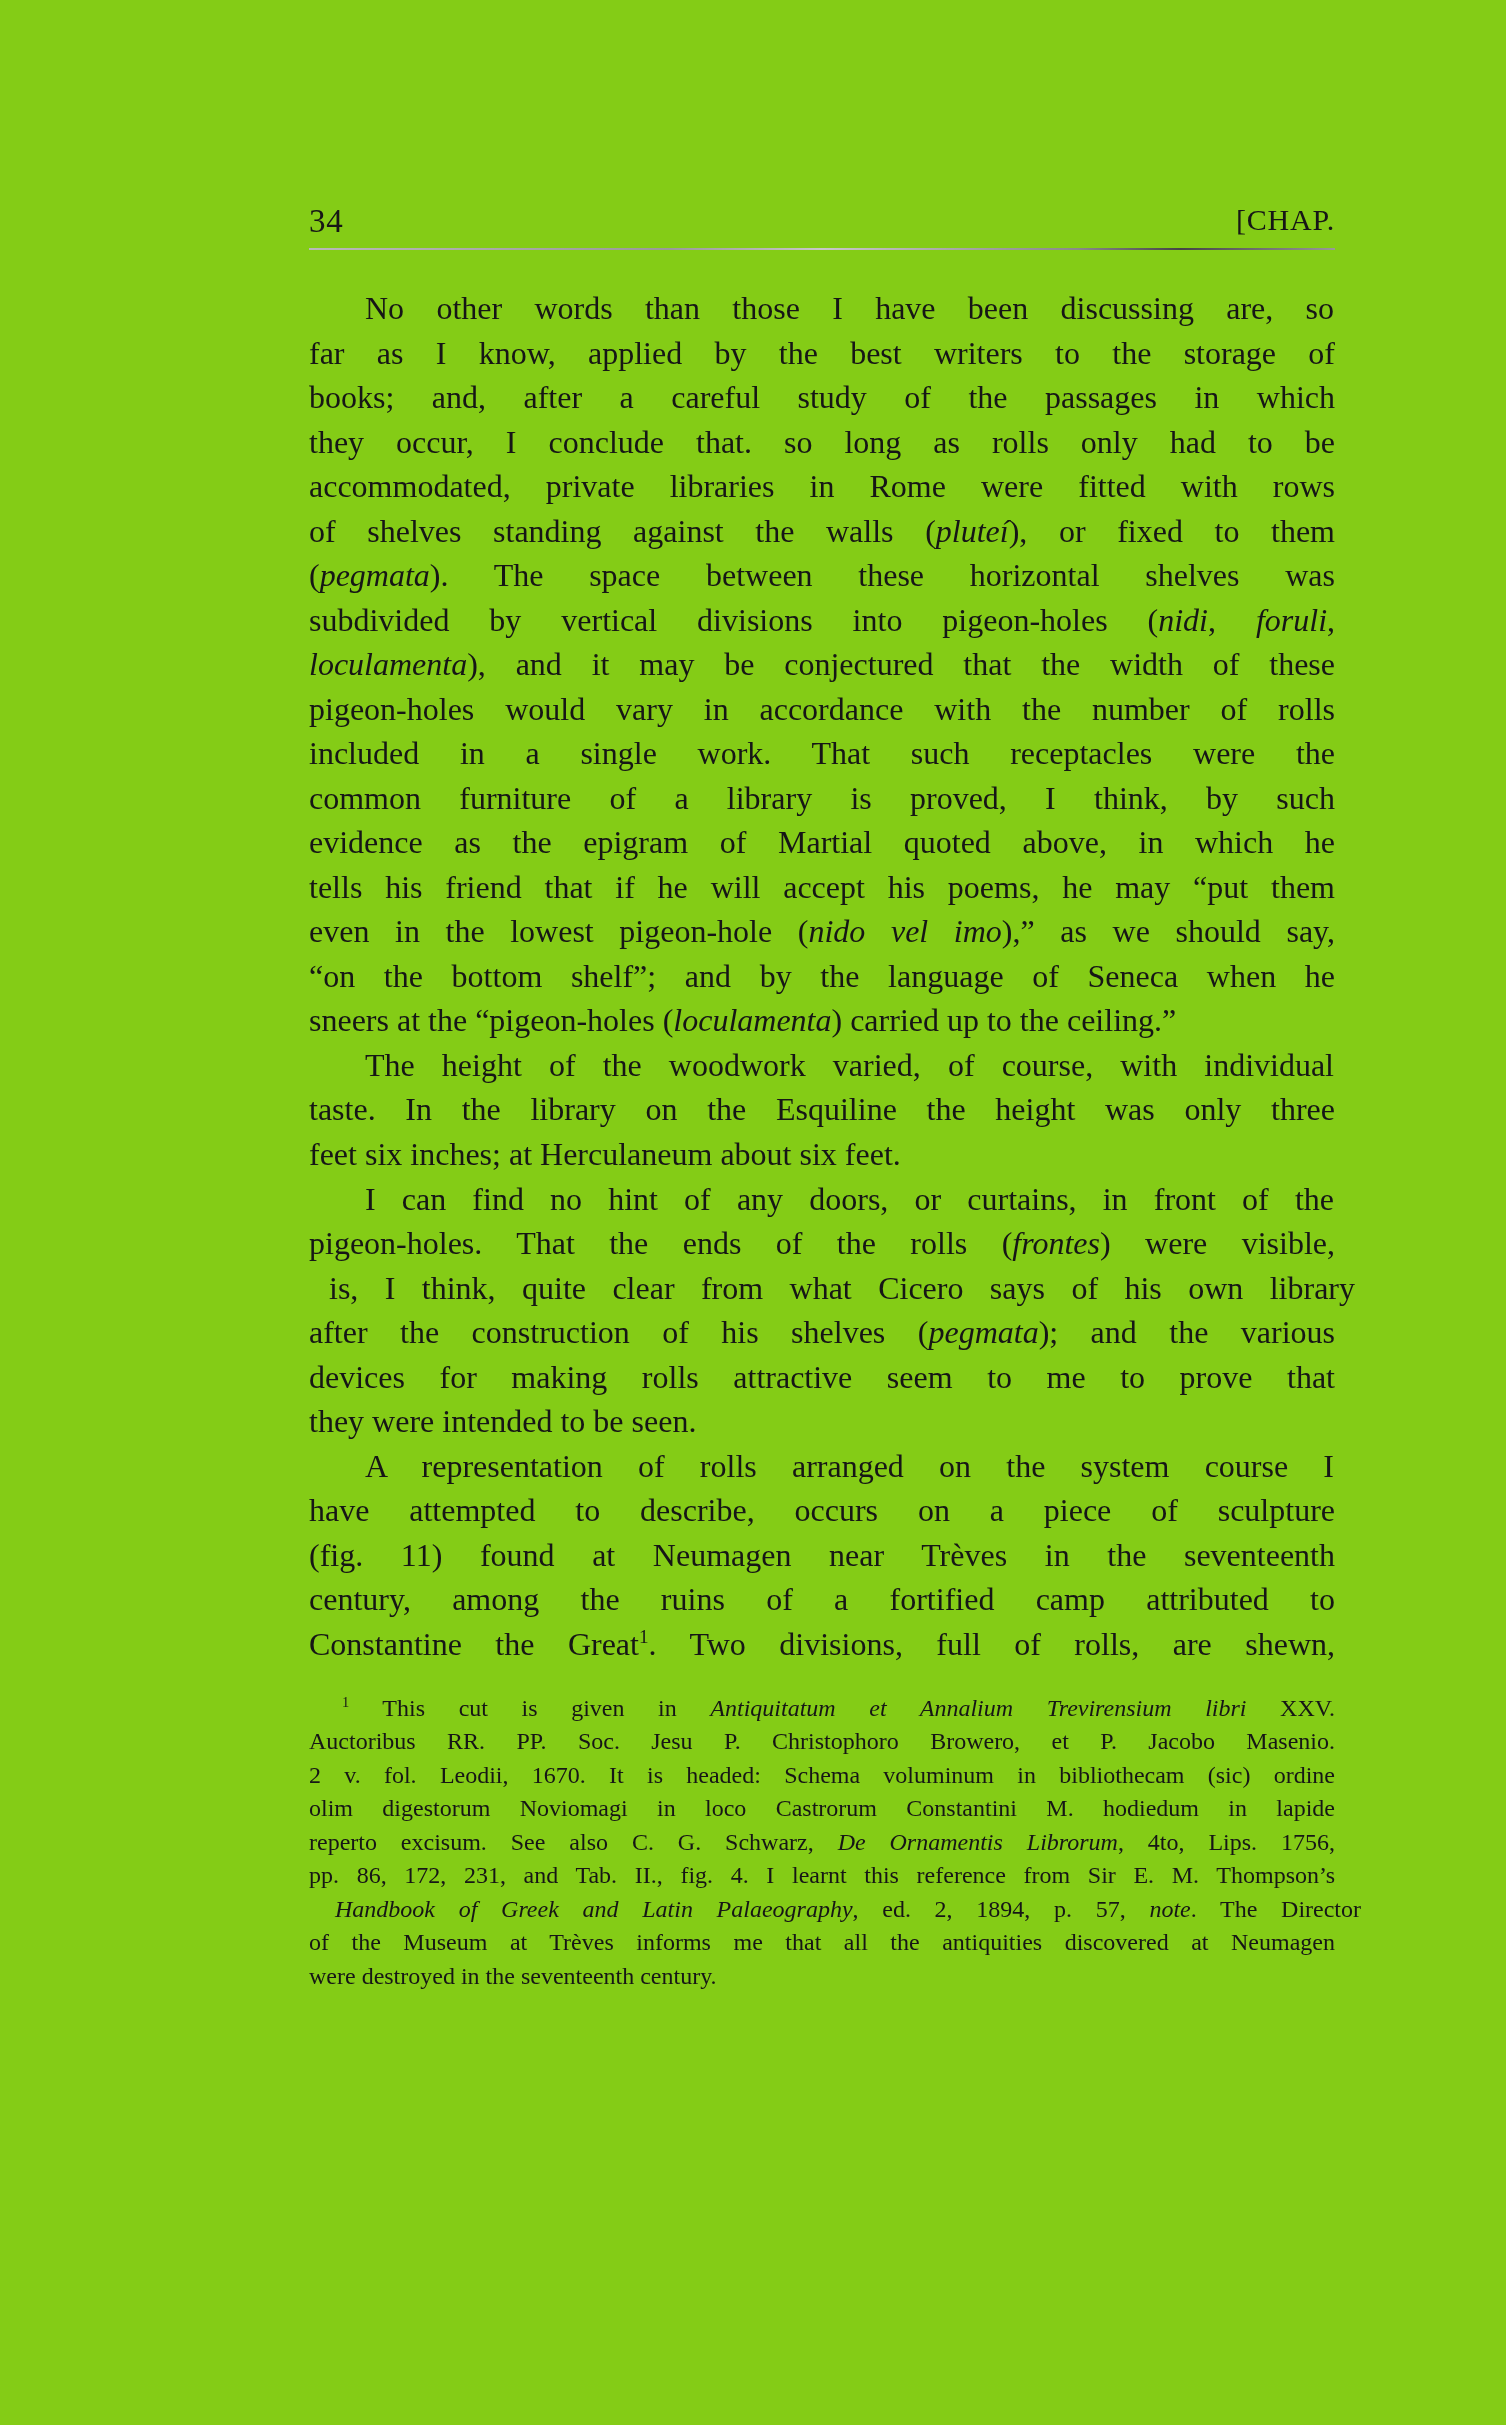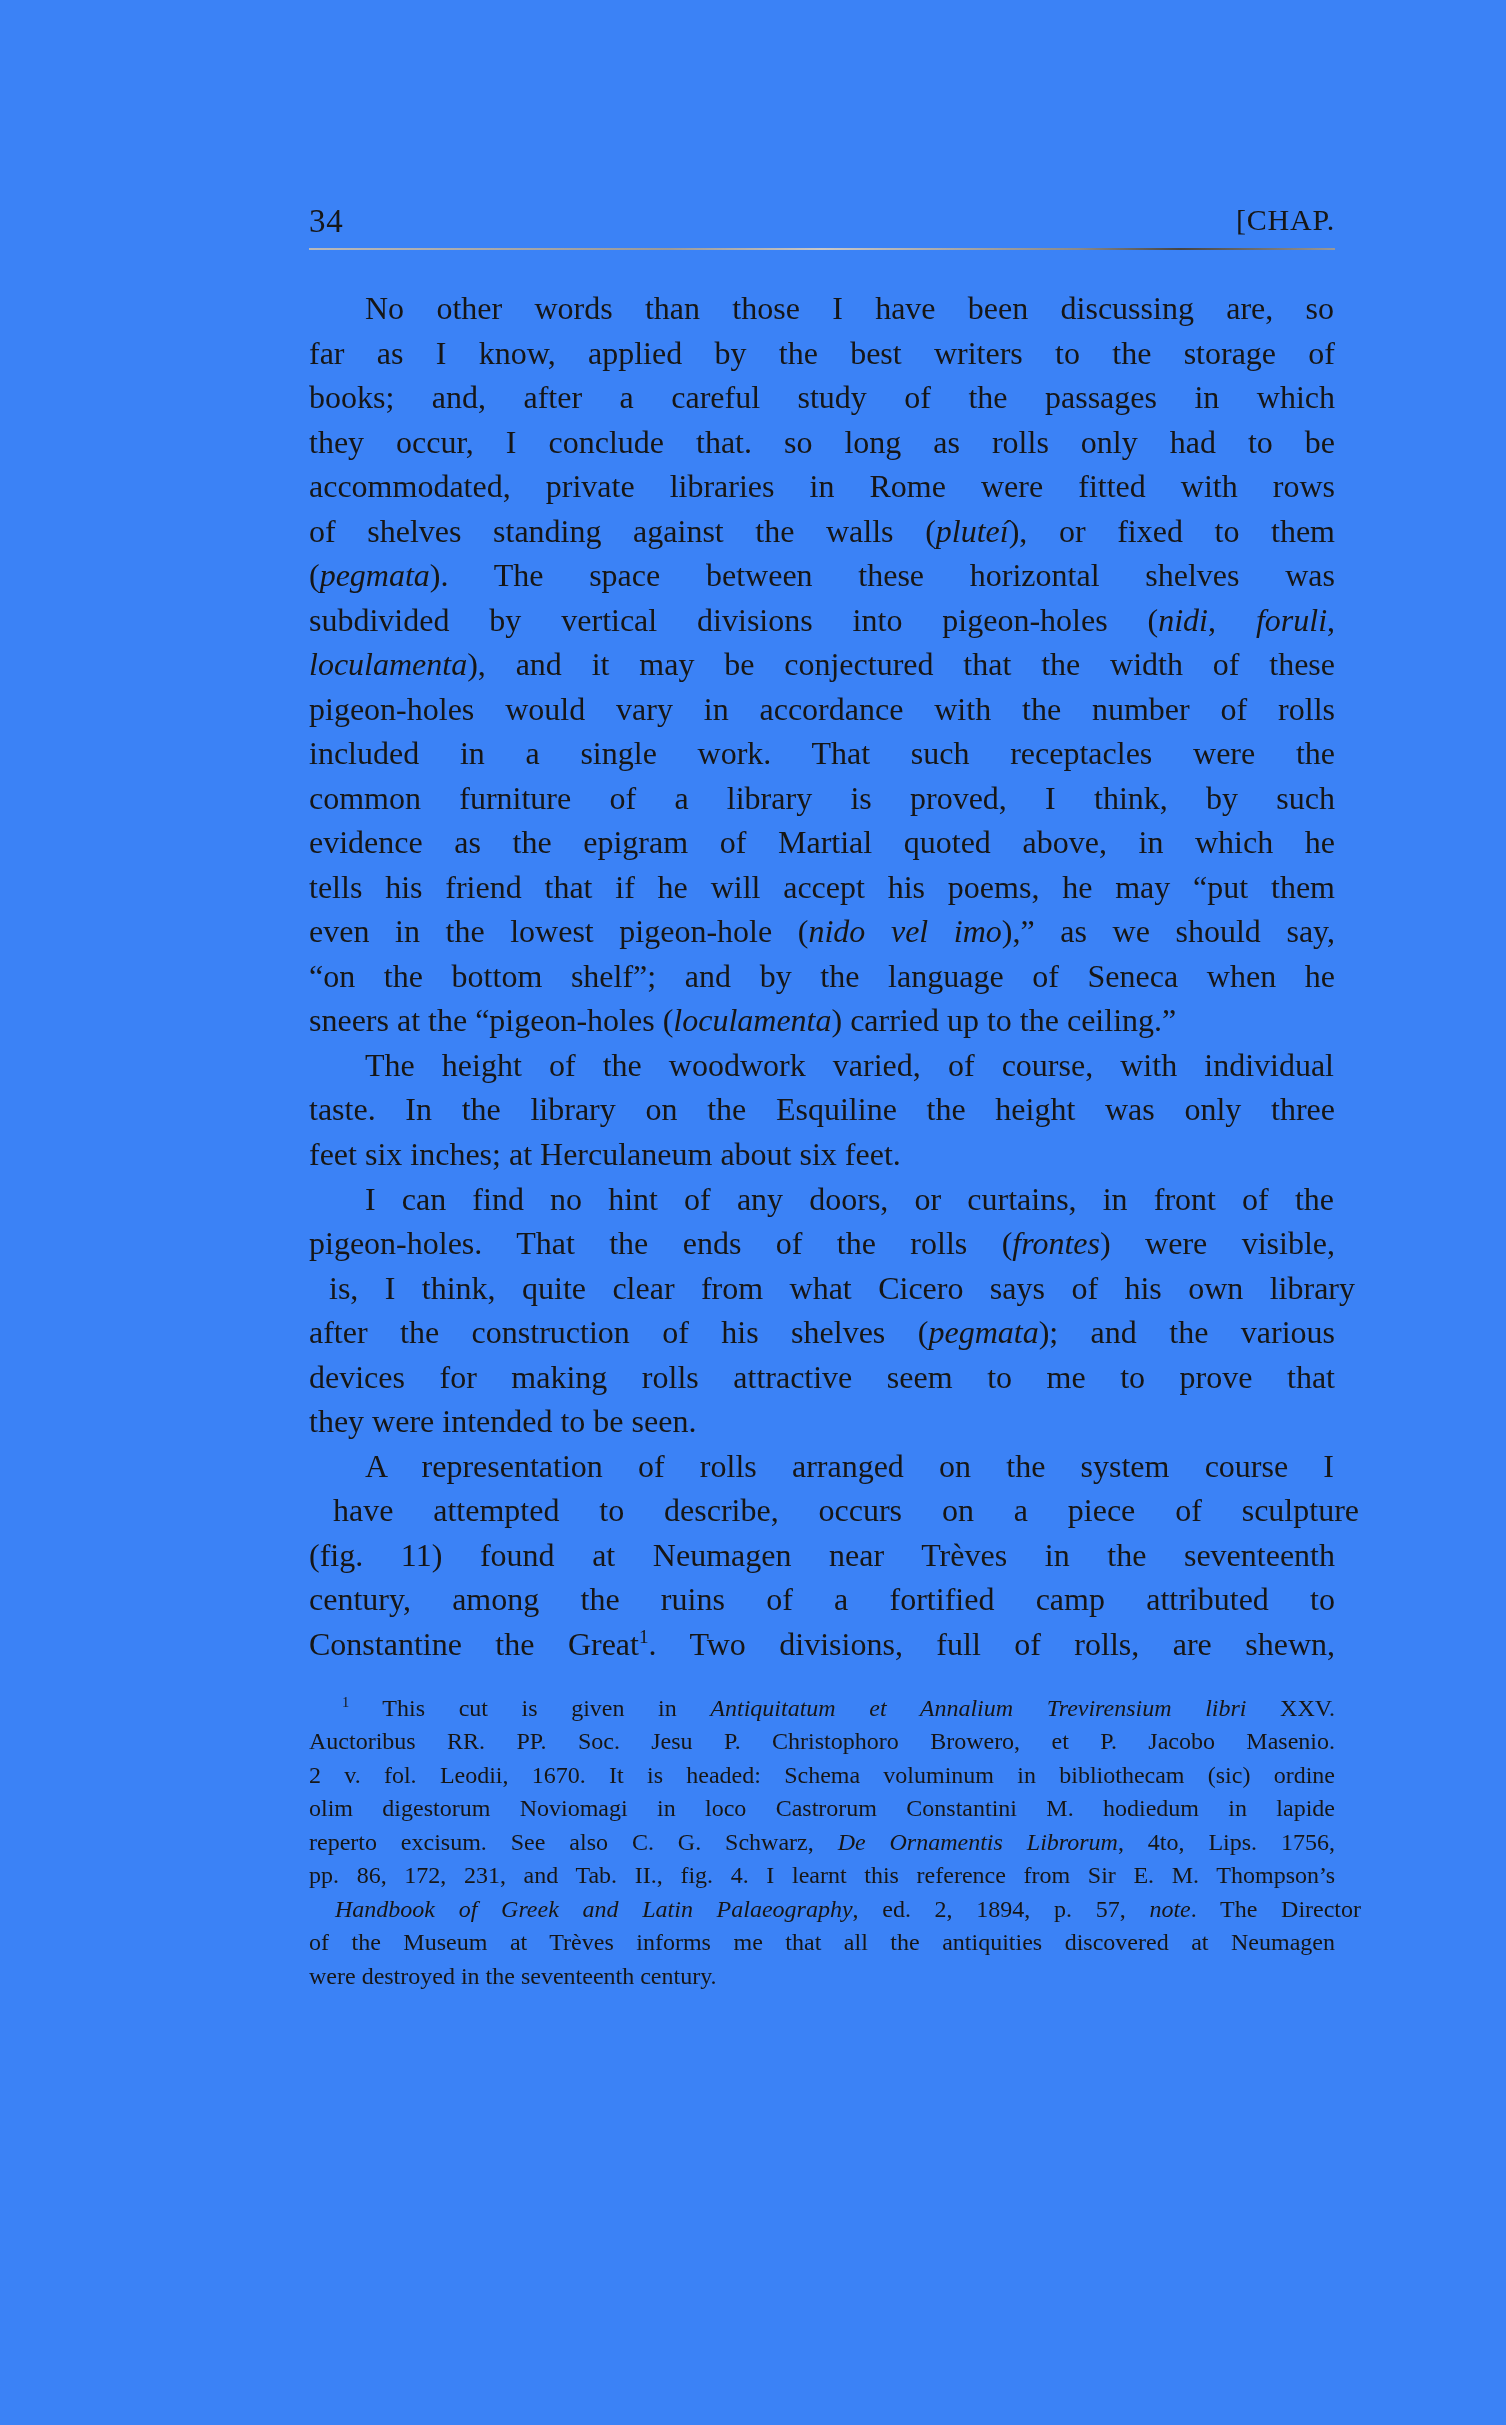--- a/index.html
+++ b/index.html
@@ -1,18 +1,18 @@
 <!DOCTYPE html>
 <html style="font-size:13.3px"><head>
 <meta charset="utf-8">
 <style>
   html, body { margin: 0; padding: 0; background: #ffffff; }
   body { width: 1506px; height: 2426px; position: relative; overflow: hidden;
          font-family: "Liberation Serif", "DejaVu Serif", serif; color: #161616; }
-  .page { position: absolute; left: 0; top: 0; width: 1506px; height: 2426px; background: #3b82f6; }
+  .page { position: absolute; left: 0; top: 0; width: 1506px; height: 2426px; background: #84cc16; }
   .running-head { position: absolute; left: 309px; top: 203px; width: 1026px; height: 38px;
                   font-size: 30px; letter-spacing: 0.8px; }
   .folio { position: absolute; left: 0; top: 0; font-size: 33px; }
   .head-title { position: absolute; left: 184px; top: 1.7px; font-size: 27.4px; letter-spacing: 1.7px; }
   .head-chap { position: absolute; right: 0; top: 0; font-size: 30px; letter-spacing: 0.8px; }
   .head-rule { position: absolute; left: 309px; top: 248px; width: 1026px; height: 1.7px;
                background: linear-gradient(90deg, #b9b9b9 0%, #9a9a9a 35%, #c8c8c8 50%, #8a8a8a 75%, #444 85%, #999 100%); }
   .body-text { position: absolute; left: 309px; top: 286px; width: 1026px; font-size: 32px; }
   .line { position: absolute; left: 0; width: 1026px; height: 45px; line-height: 45px;
           white-space: nowrap; text-align: justify; text-align-last: justify; }
@@ -57,21 +57,21 @@
       <div class="line indent" style="top: 757px;">The height of the woodwork varied, of course, with individual</div>
       <div class="line" style="top: 801px;">taste.  In the library on the Esquiline the height was only three</div>
       <div class="line last" style="top: 846px;">feet six inches; at Herculaneum about six feet.</div>
       <div class="line indent" style="top: 891px;">I can find no hint of any doors, or curtains, in front of the</div>
       <div class="line" style="top: 935px;">pigeon-holes.  That the ends of the rolls (<i>frontes</i>) were visible,</div>
       <div class="line" style="top: 980px; margin-left: 20px;">is, I think, quite clear from what Cicero says of his own library</div>
       <div class="line" style="top: 1024px;">after the construction of his shelves (<i>pegmata</i>); and the various</div>
       <div class="line" style="top: 1069px;">devices for making rolls attractive seem to me to prove that</div>
       <div class="line last" style="top: 1113px;">they were intended to be seen.</div>
       <div class="line indent" style="top: 1158px;">A representation of rolls arranged on the system course I</div>
-      <div class="line" style="top: 1202px; margin-left: 24px;">have attempted to describe, occurs on a piece of sculpture</div>
+      <div class="line" style="top: 1202px;">have attempted to describe, occurs on a piece of sculpture</div>
       <div class="line" style="top: 1247px;">(fig. 11) found at Neumagen near Trèves in the seventeenth</div>
       <div class="line" style="top: 1291px;">century, among the ruins of a fortified camp attributed to</div>
       <div class="line" style="top: 1336px;">Constantine the Great<sup>1</sup>.  Two divisions, full of rolls, are shewn,</div>
     </div>
 
   <div class="footnotes" id="footnotes">
       <div class="fline indent" style="top: 0px;"><sup>1</sup> This cut is given in <i>Antiquitatum et Annalium Trevirensium libri</i> XXV.</div>
       <div class="fline" style="top: 33px;">Auctoribus RR. PP. Soc. Jesu P. Christophoro Browero, et P. Jacobo Masenio.</div>
       <div class="fline" style="top: 67px;">2 v. fol. Leodii, 1670.  It is headed: Schema voluminum in bibliothecam (sic) ordine</div>
       <div class="fline" style="top: 100px;">olim digestorum Noviomagi in loco Castrorum Constantini M. hodiedum in lapide</div>

